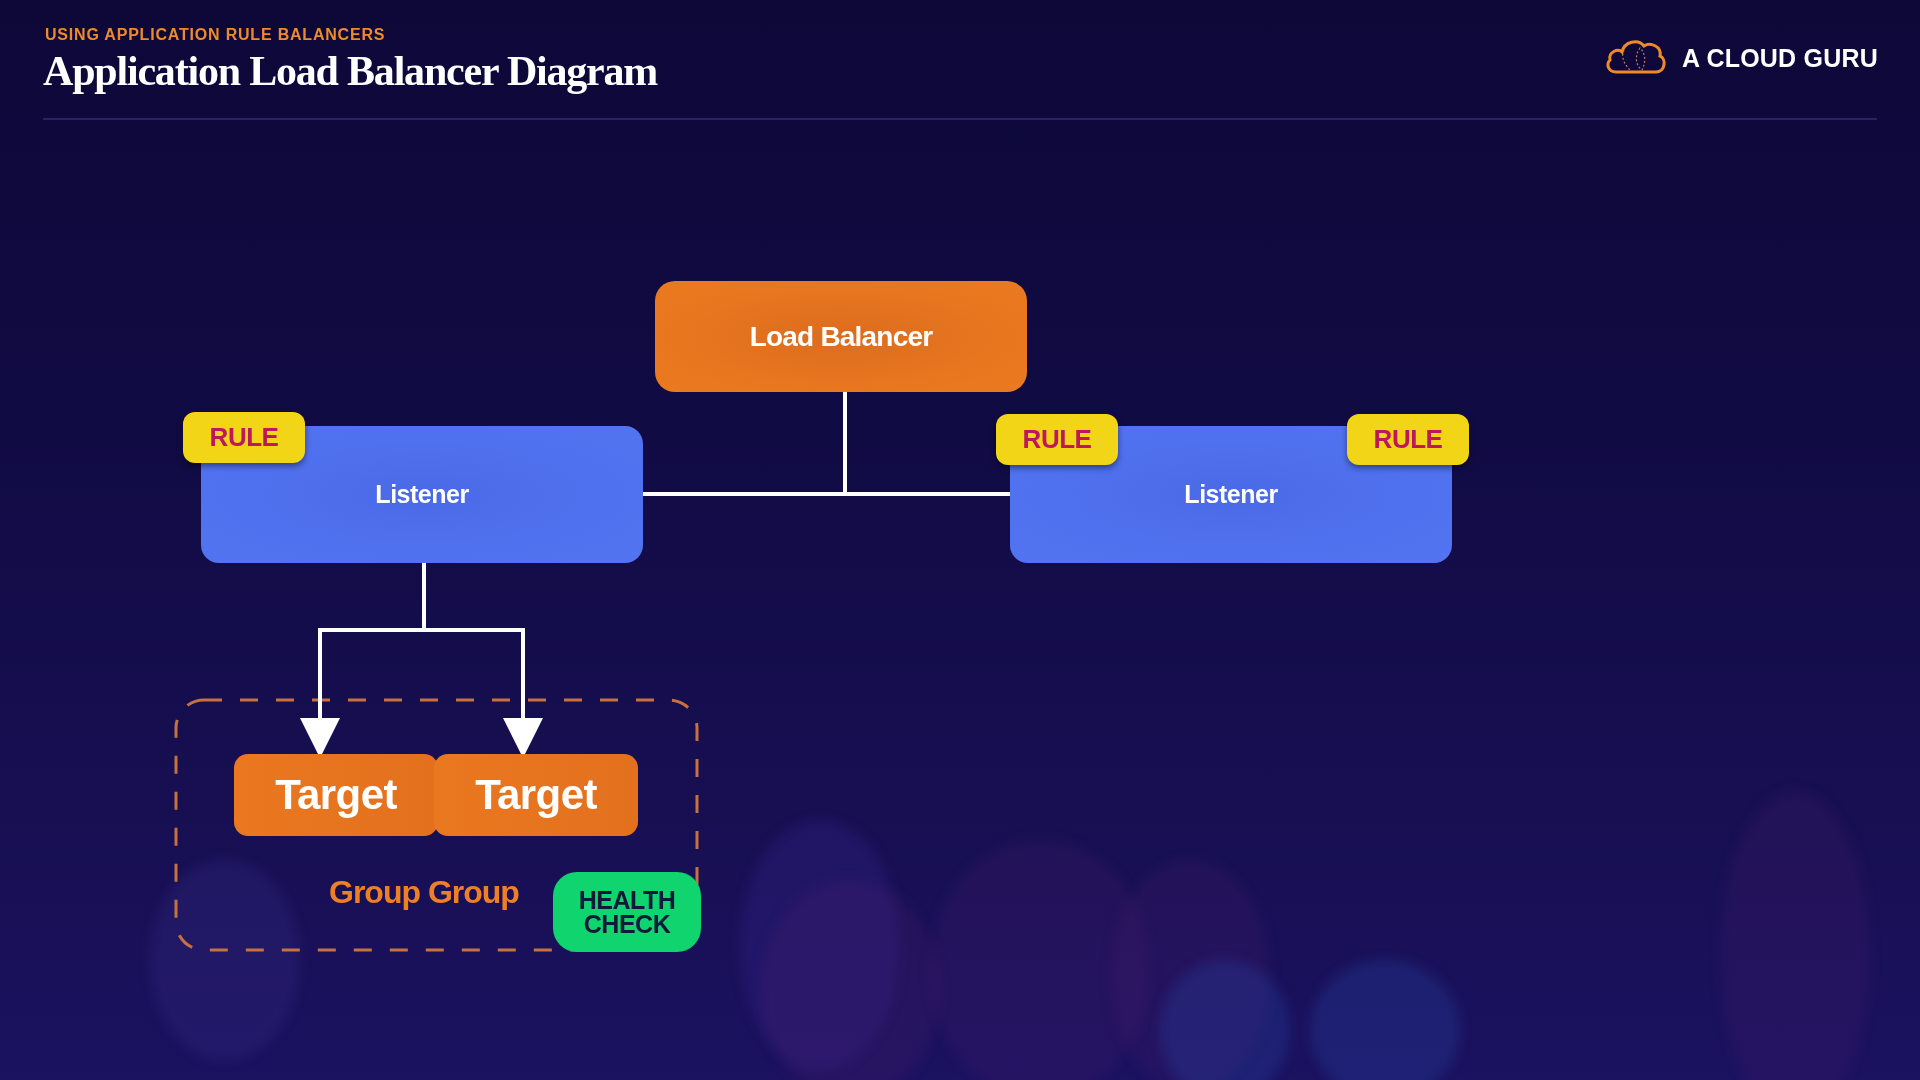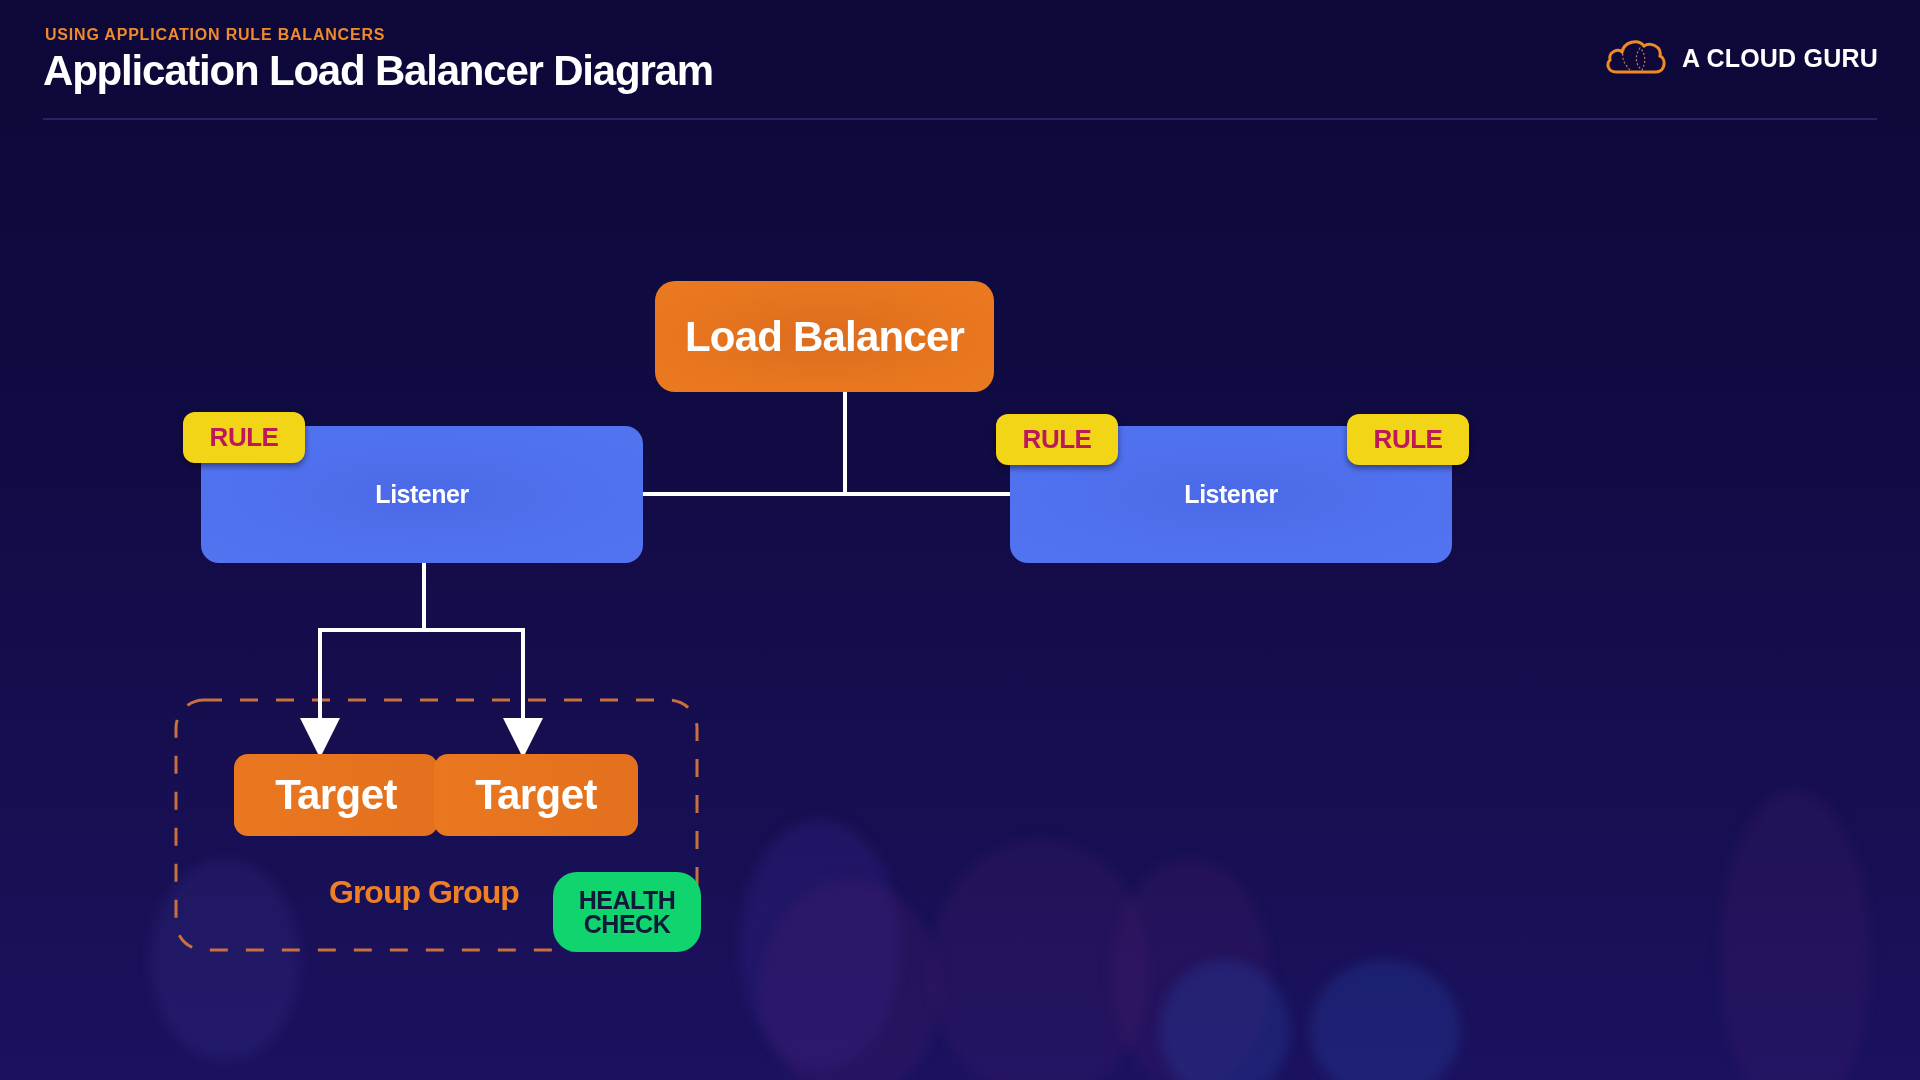--- a/index.html
+++ b/index.html
@@ -8,36 +8,36 @@
     background: linear-gradient(180deg, #0d0838 0%, #110b44 40%, #170f52 75%, #1b1260 100%);
     font-family: "Liberation Sans", sans-serif;
   }
   .bokeh { position: absolute; border-radius: 50%; pointer-events: none; filter: blur(6px); }
   .eyebrow {
     position: absolute; left: 45px; top: 26px; color: #ee8a2c;
     font-size: 16px; font-weight: bold; letter-spacing: 0.8px;
   }
   .title {
     position: absolute; left: 43px; top: 47px; color: #ffffff;
-    font-size: 42px; font-weight: bold; letter-spacing: -1.2px;
+    font-size: 42px; font-weight: bold; letter-spacing: -1.2px; font-family: Liberation Serif, serif;
   }
   .divider {
     position: absolute; left: 43px; top: 118px; width: 1834px; height: 2px;
     background: #2a2268;
   }
   .logo { position: absolute; left: 1604px; top: 38px; height: 40px; display: flex; align-items: center; }
   .logo-text { color: #fff; font-size: 25px; font-weight: bold; margin-left: 14px; letter-spacing: 0.2px; text-align: center; }
   .node {
     position: absolute; display: flex; align-items: center; justify-content: center;
     color: #fff; font-weight: bold; box-sizing: border-box;
   }
   .lb {
-    left: 655px; top: 281px; width: 339px; height: 111px; border-radius: 20px;
+    left: 655px; top: 281px; width: 372px; height: 111px; border-radius: 20px;
     background: radial-gradient(ellipse at center, #dc6c1e 0%, #e8761f 60%, #ea7a20 100%);
-    font-size: 42px; letter-spacing: -0.8px;
+    font-size: 28px; letter-spacing: -0.8px;
   }
   .listener {
     top: 426px; width: 442px; height: 137px; border-radius: 18px;
     background: radial-gradient(ellipse at center, #4a69e6 0%, #5071ef 55%, #5374f1 100%);
     font-size: 25px; letter-spacing: -0.5px;
   }
   .listener-left { left: 201px; }
   .listener-right { left: 1010px; }
   .rule {
     position: absolute; width: 122px; height: 51px; border-radius: 12px;

